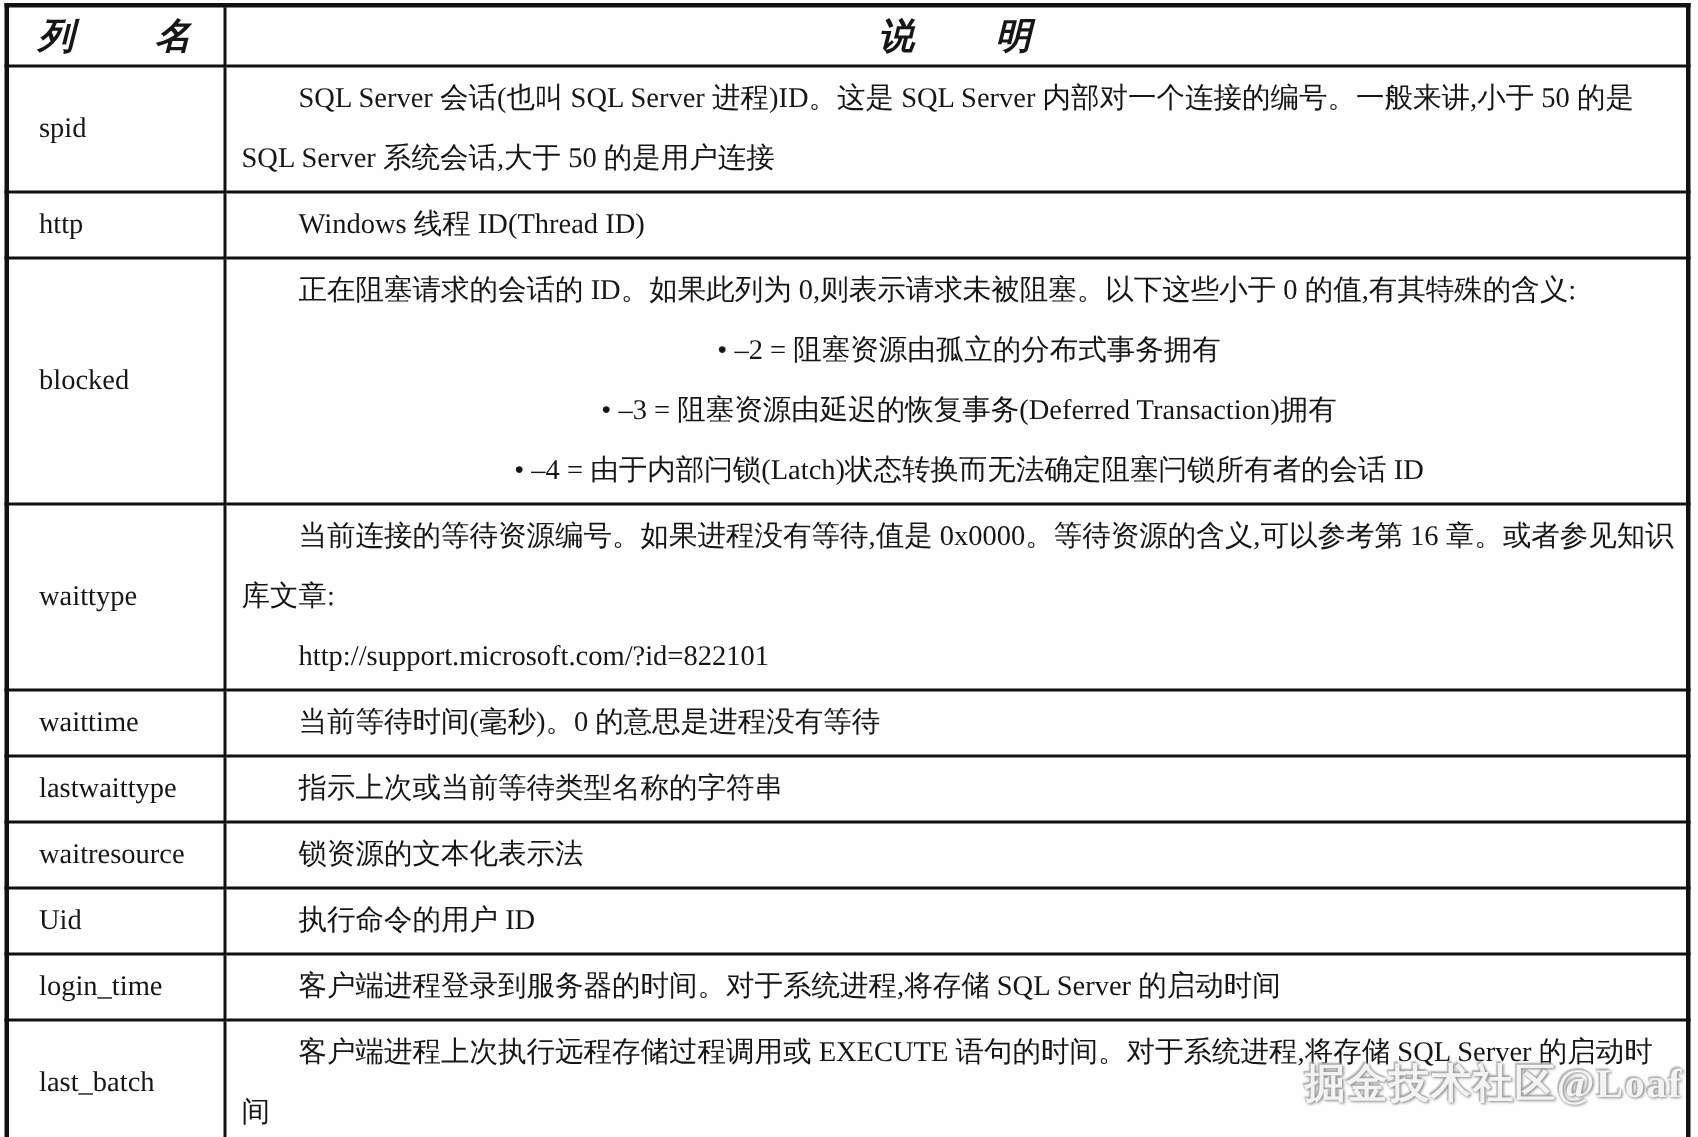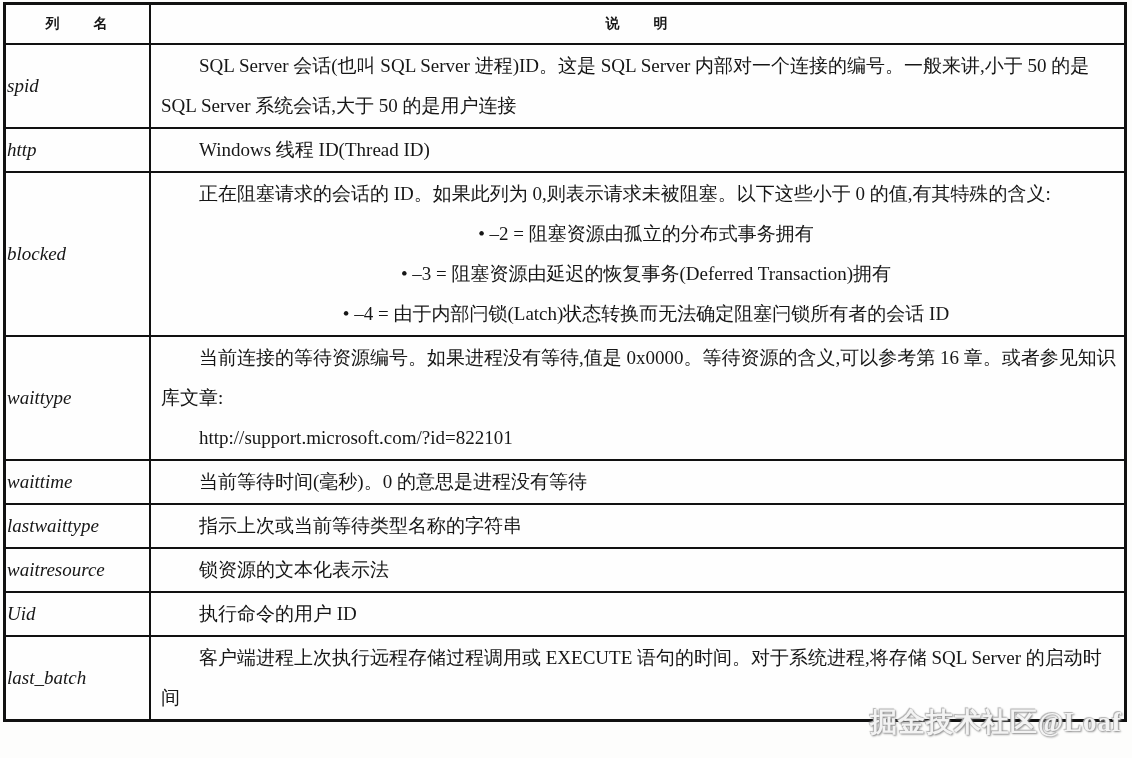--- a/index.html
+++ b/index.html
@@ -25,38 +25,38 @@
     background: #fefefe;
   }
   table.doc-table, table.doc-table th, table.doc-table td {
     border: 2px solid #111;
   }
   table.doc-table {
     border-width: 3px;
   }
   th.col-name-h { width: 143px; }
   th {
-    font-size: 14px;
+    font-size: 24px;
     font-weight: 700;
     height: 38px;
     text-align: center;
     letter-spacing: 2px;
     padding: 0;
+    font-style: italic;
   }
   td {
     vertical-align: middle;
     font-size: 19px;
     line-height: 40px;
     padding: 1px 0;
   }
   td.col-name {
-    padding-left: 1px;
+    padding-left: 20px;
     padding-right: 4px;
     word-break: break-all;
-    font-style: italic;
   }
   td.col-desc {
     padding-left: 10px;
     padding-right: 8px;
   }
   td.col-desc p {
     margin: 0;
   }
   p.indent { text-indent: 2em; }
   p.bullet { padding-left: 15px; text-indent: 0; text-align: center; }
@@ -134,20 +134,26 @@
             <p class="indent">锁资源的文本化表示法</p>
           </td>
         </tr>
         <tr>
           <td class="col-name">Uid</td>
           <td class="col-desc">
             <p class="indent">执行命令的用户 ID</p>
           </td>
         </tr>
         <tr>
+          <td class="col-name">login_time</td>
+          <td class="col-desc">
+            <p class="indent">客户端进程登录到服务器的时间。对于系统进程,将存储 SQL Server 的启动时间</p>
+          </td>
+        </tr>
+        <tr>
           <td class="col-name">last_batch</td>
           <td class="col-desc">
             <p class="indent">客户端进程上次执行远程存储过程调用或 EXECUTE 语句的时间。对于系统进程,将存储 SQL Server 的启动时间</p>
           </td>
         </tr>
       </tbody>
   </table>
   <div class="watermark">掘金技术社区@Loaf</div>
 </div>
 

